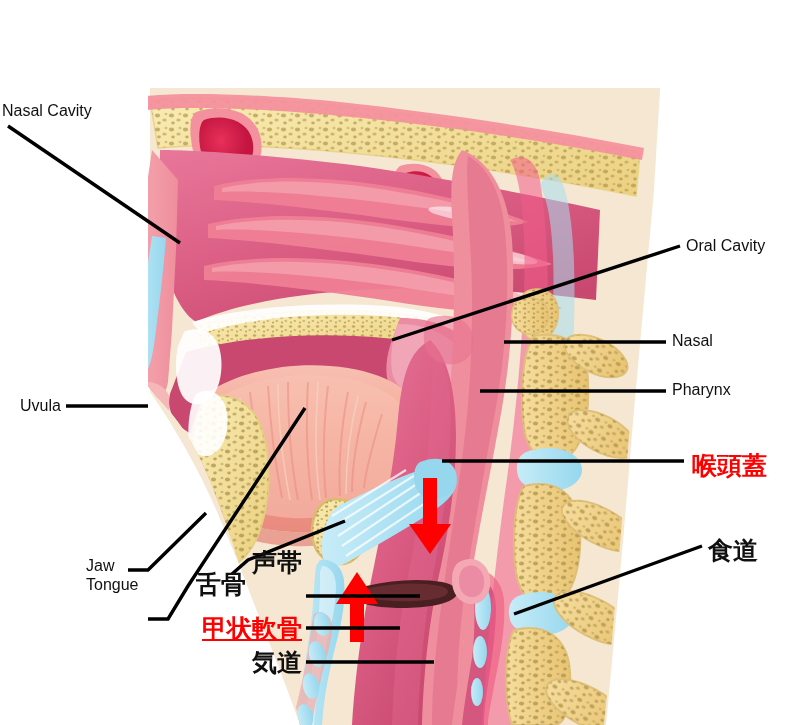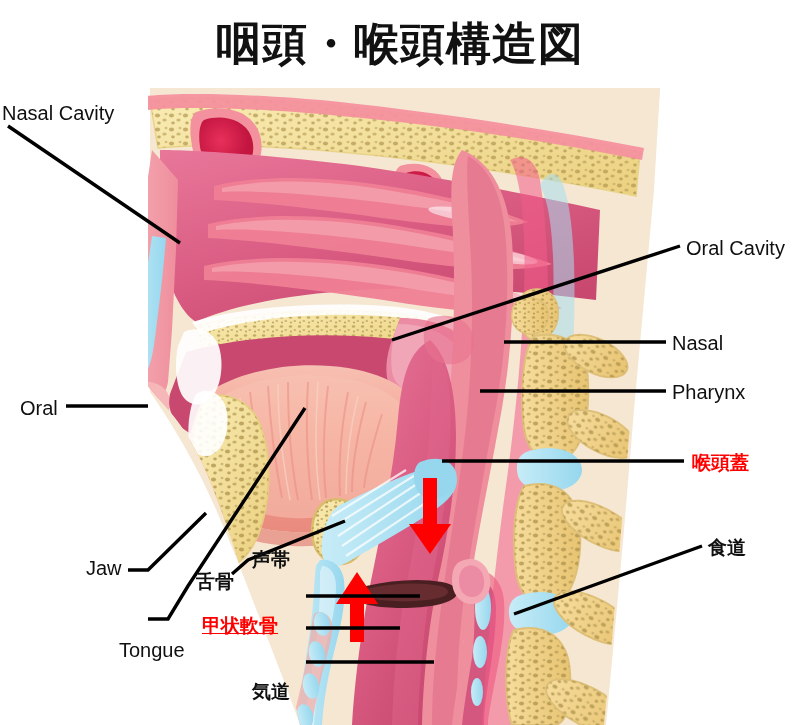--- a/index.html
+++ b/index.html
@@ -39,37 +39,36 @@
     color: #111111;
     font-family: "DejaVu Sans", "Liberation Sans", sans-serif;
   }
   .lbl {
     position: absolute;
     color: #101010;
     white-space: nowrap;
     line-height: 1;
   }
   .lbl-en {
-    font-size: 20px;
+    font-size: 16px;
     font-family: "Liberation Sans", "DejaVu Sans", sans-serif;
     text-align: right;
   }
   .lbl-jp {
-    font-size: 19px;
+    font-size: 25px;
     font-weight: bold;
     font-family: "DejaVu Sans", "Liberation Sans", sans-serif;
   }
   .lbl-red { color: #ff0000; }
 </style>
 </head>
 <body>
 
 <div id="stage">
 
-  <div class="title">咽頭・喉頭構造図</div>
 
   <svg id="figure-svg" viewBox="0 0 800 725">
     <defs>
       <clipPath id="headClip">
         <path d="M148,88 L660,88 L652,200 L640,300 L632,400 L622,520 L612,640 L604,725 L300,725 L292,690
                  C270,640 250,600 238,560 C222,510 208,470 190,440 C176,415 158,400 148,386 Z"></path>
       </clipPath>
       <linearGradient id="gMucosa" x1="0" y1="0" x2="1" y2="0">
         <stop offset="0%" stop-color="#f7b8bf"></stop>
         <stop offset="100%" stop-color="#ef8e9c"></stop>
@@ -407,27 +406,27 @@
         <polyline points="680,246 392,340"></polyline>
         <polyline points="666,342 504,342"></polyline>
         <polyline points="666,391 480,391"></polyline>
         <polyline points="684,461 442,461"></polyline>
         <polyline points="702,546 514,614"></polyline>
       </g>
   </svg>
 
   <div id="label-layer">
       <div class="lbl lbl-en" style="left: 2px; top: 103px;">Nasal Cavity</div>
-      <div class="lbl lbl-en" style="left: 20px; top: 398px;">Oral</div>
+      <div class="lbl lbl-en" style="left: 20px; top: 398px;">Uvula</div>
       <div class="lbl lbl-en" style="left: 86px; top: 558px;">Jaw</div>
-      <div class="lbl lbl-en" style="left: 86px; top: 640px; margin-left: 33px;">Tongue</div>
+      <div class="lbl lbl-en" style="left: 86px; top: 577px;">Tongue</div>
       <div class="lbl lbl-jp" style="left: 196px; top: 572px;">舌骨</div>
       <div class="lbl lbl-jp" style="left: 252px; top: 550px;">声帯</div>
       <div class="lbl lbl-jp lbl-red" style="left: 202px; top: 616px; text-decoration: underline;">甲状軟骨</div>
-      <div class="lbl lbl-jp" style="left: 252px; top: 650px; margin-top: 32px;">気道</div>
+      <div class="lbl lbl-jp" style="left: 252px; top: 650px;">気道</div>
       <div class="lbl lbl-en" style="left: 686px; top: 238px;">Oral Cavity</div>
       <div class="lbl lbl-en" style="left: 672px; top: 333px;">Nasal</div>
       <div class="lbl lbl-en" style="left: 672px; top: 382px;">Pharynx</div>
       <div class="lbl lbl-jp lbl-red" style="left: 692px; top: 453px;">喉頭蓋</div>
       <div class="lbl lbl-jp" style="left: 708px; top: 538px;">食道</div>
     </div>
 
 </div>
 
 </body></html>

